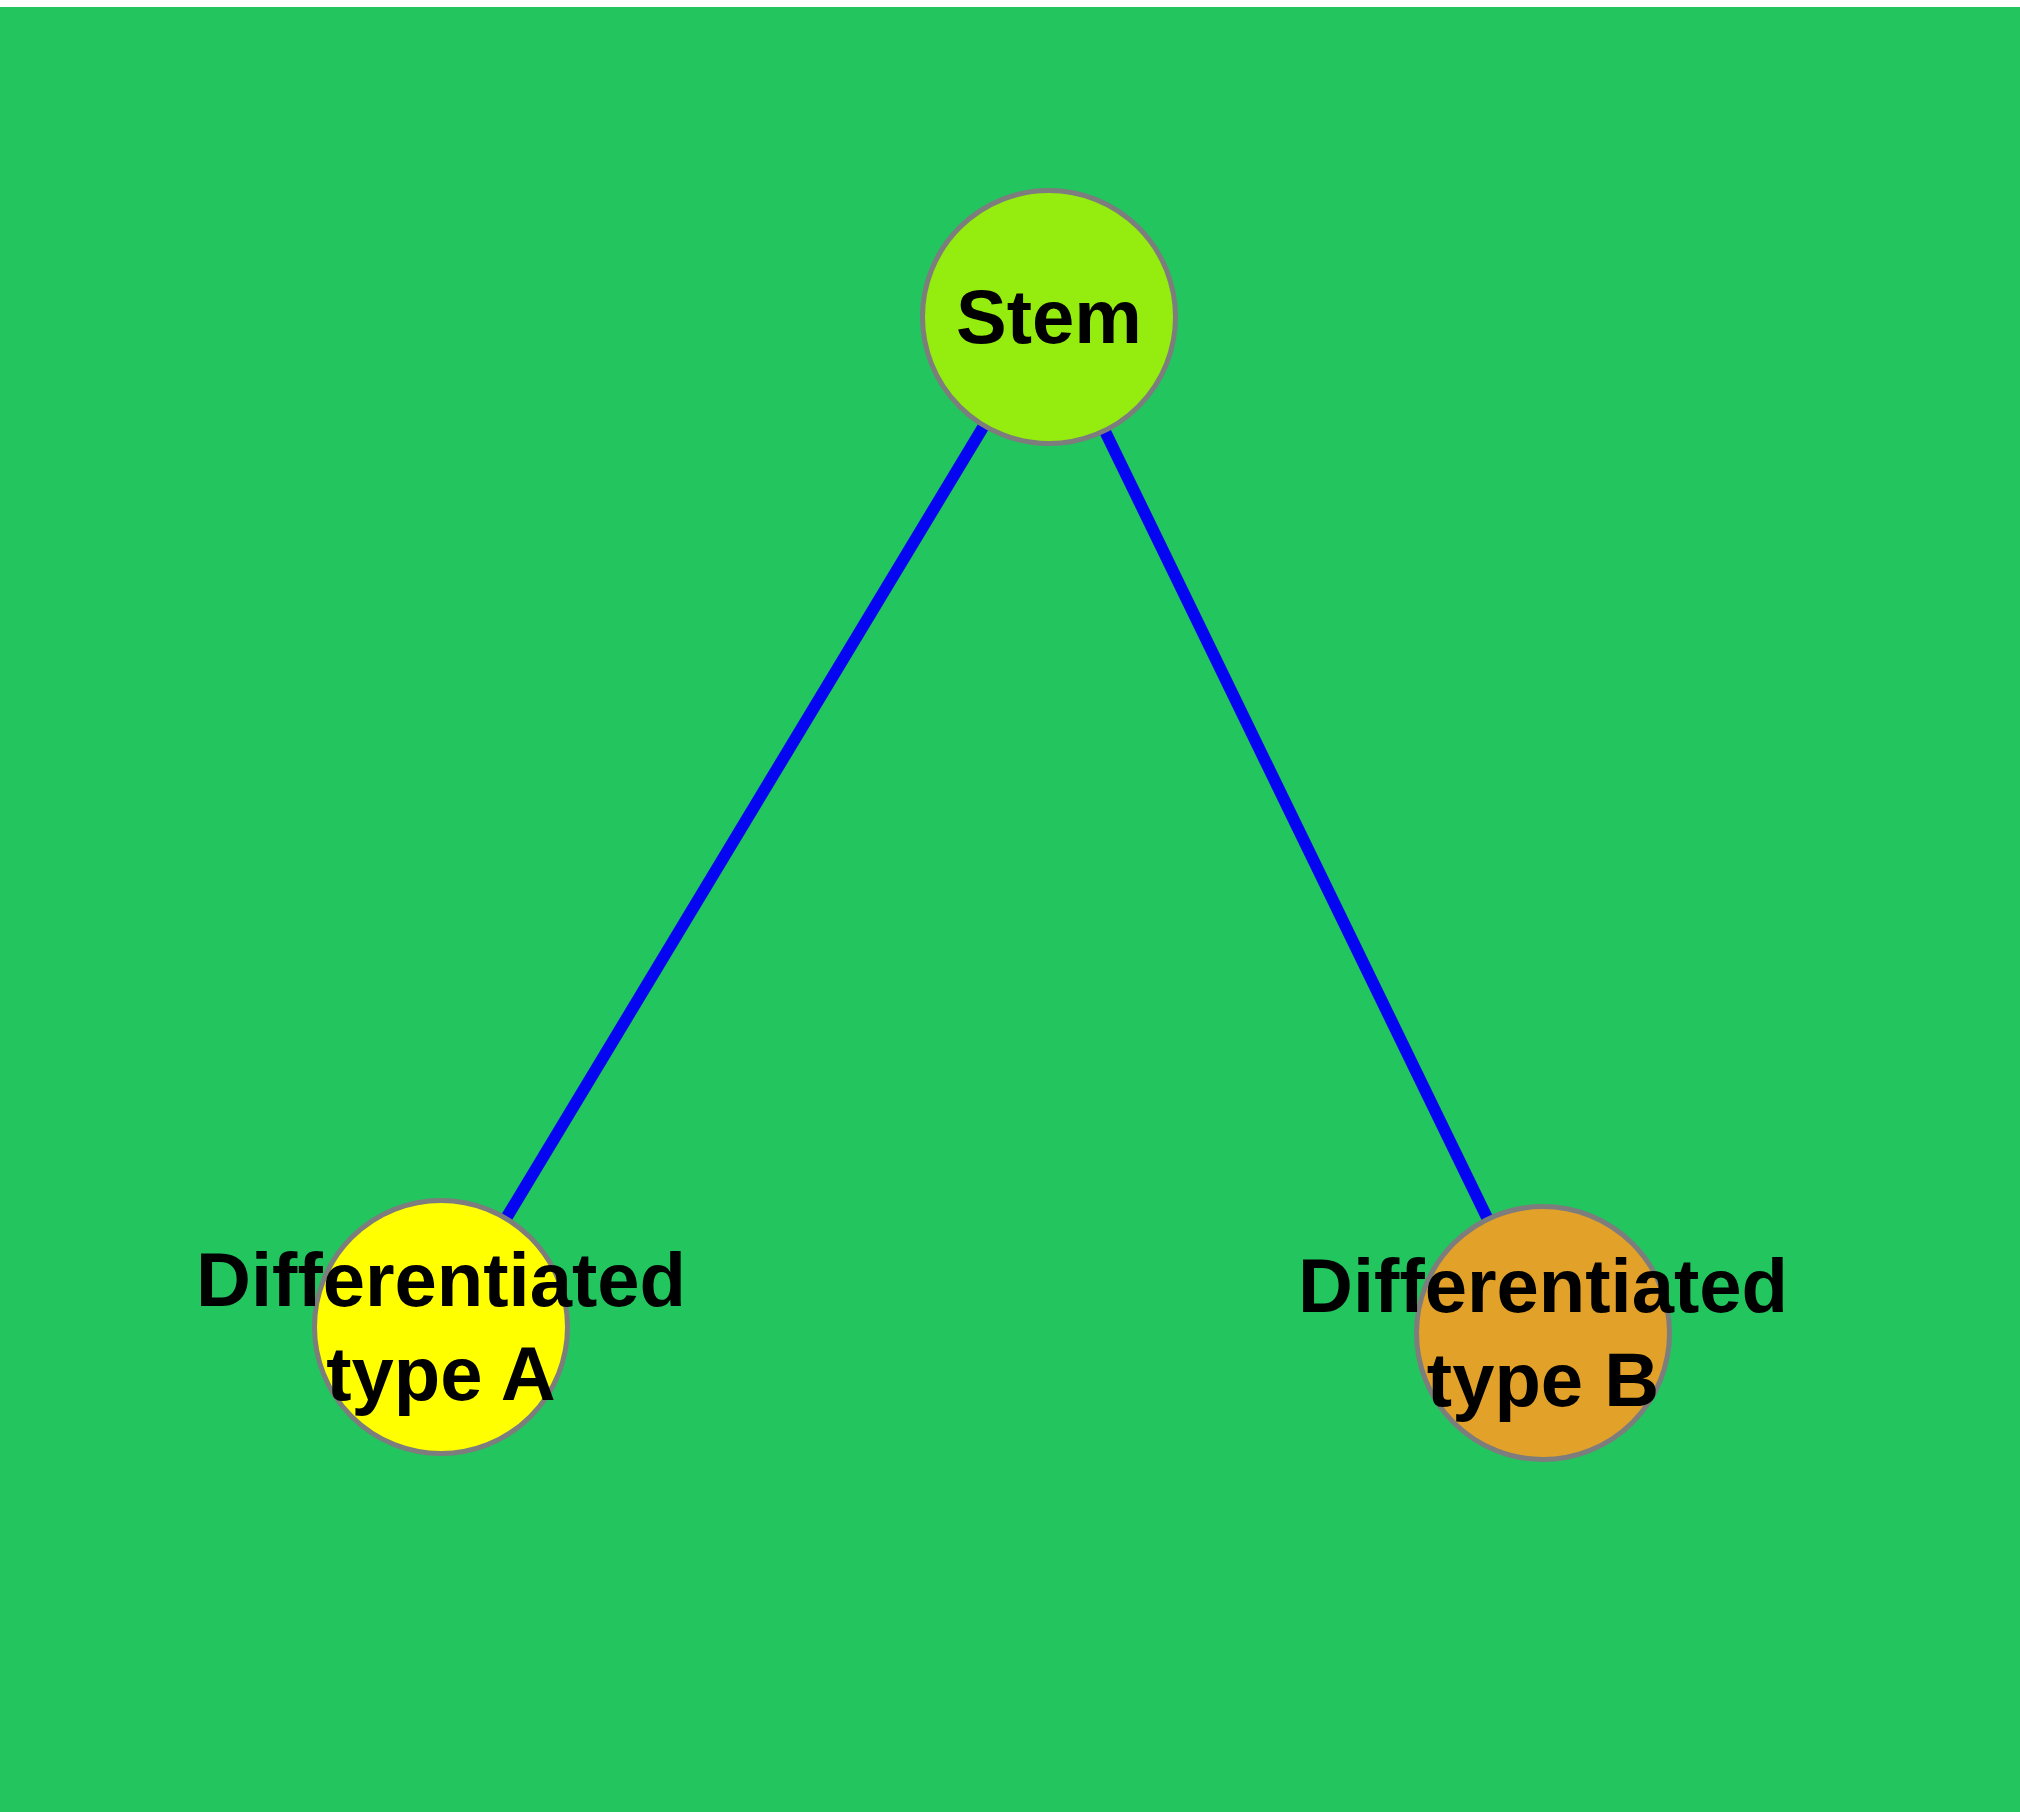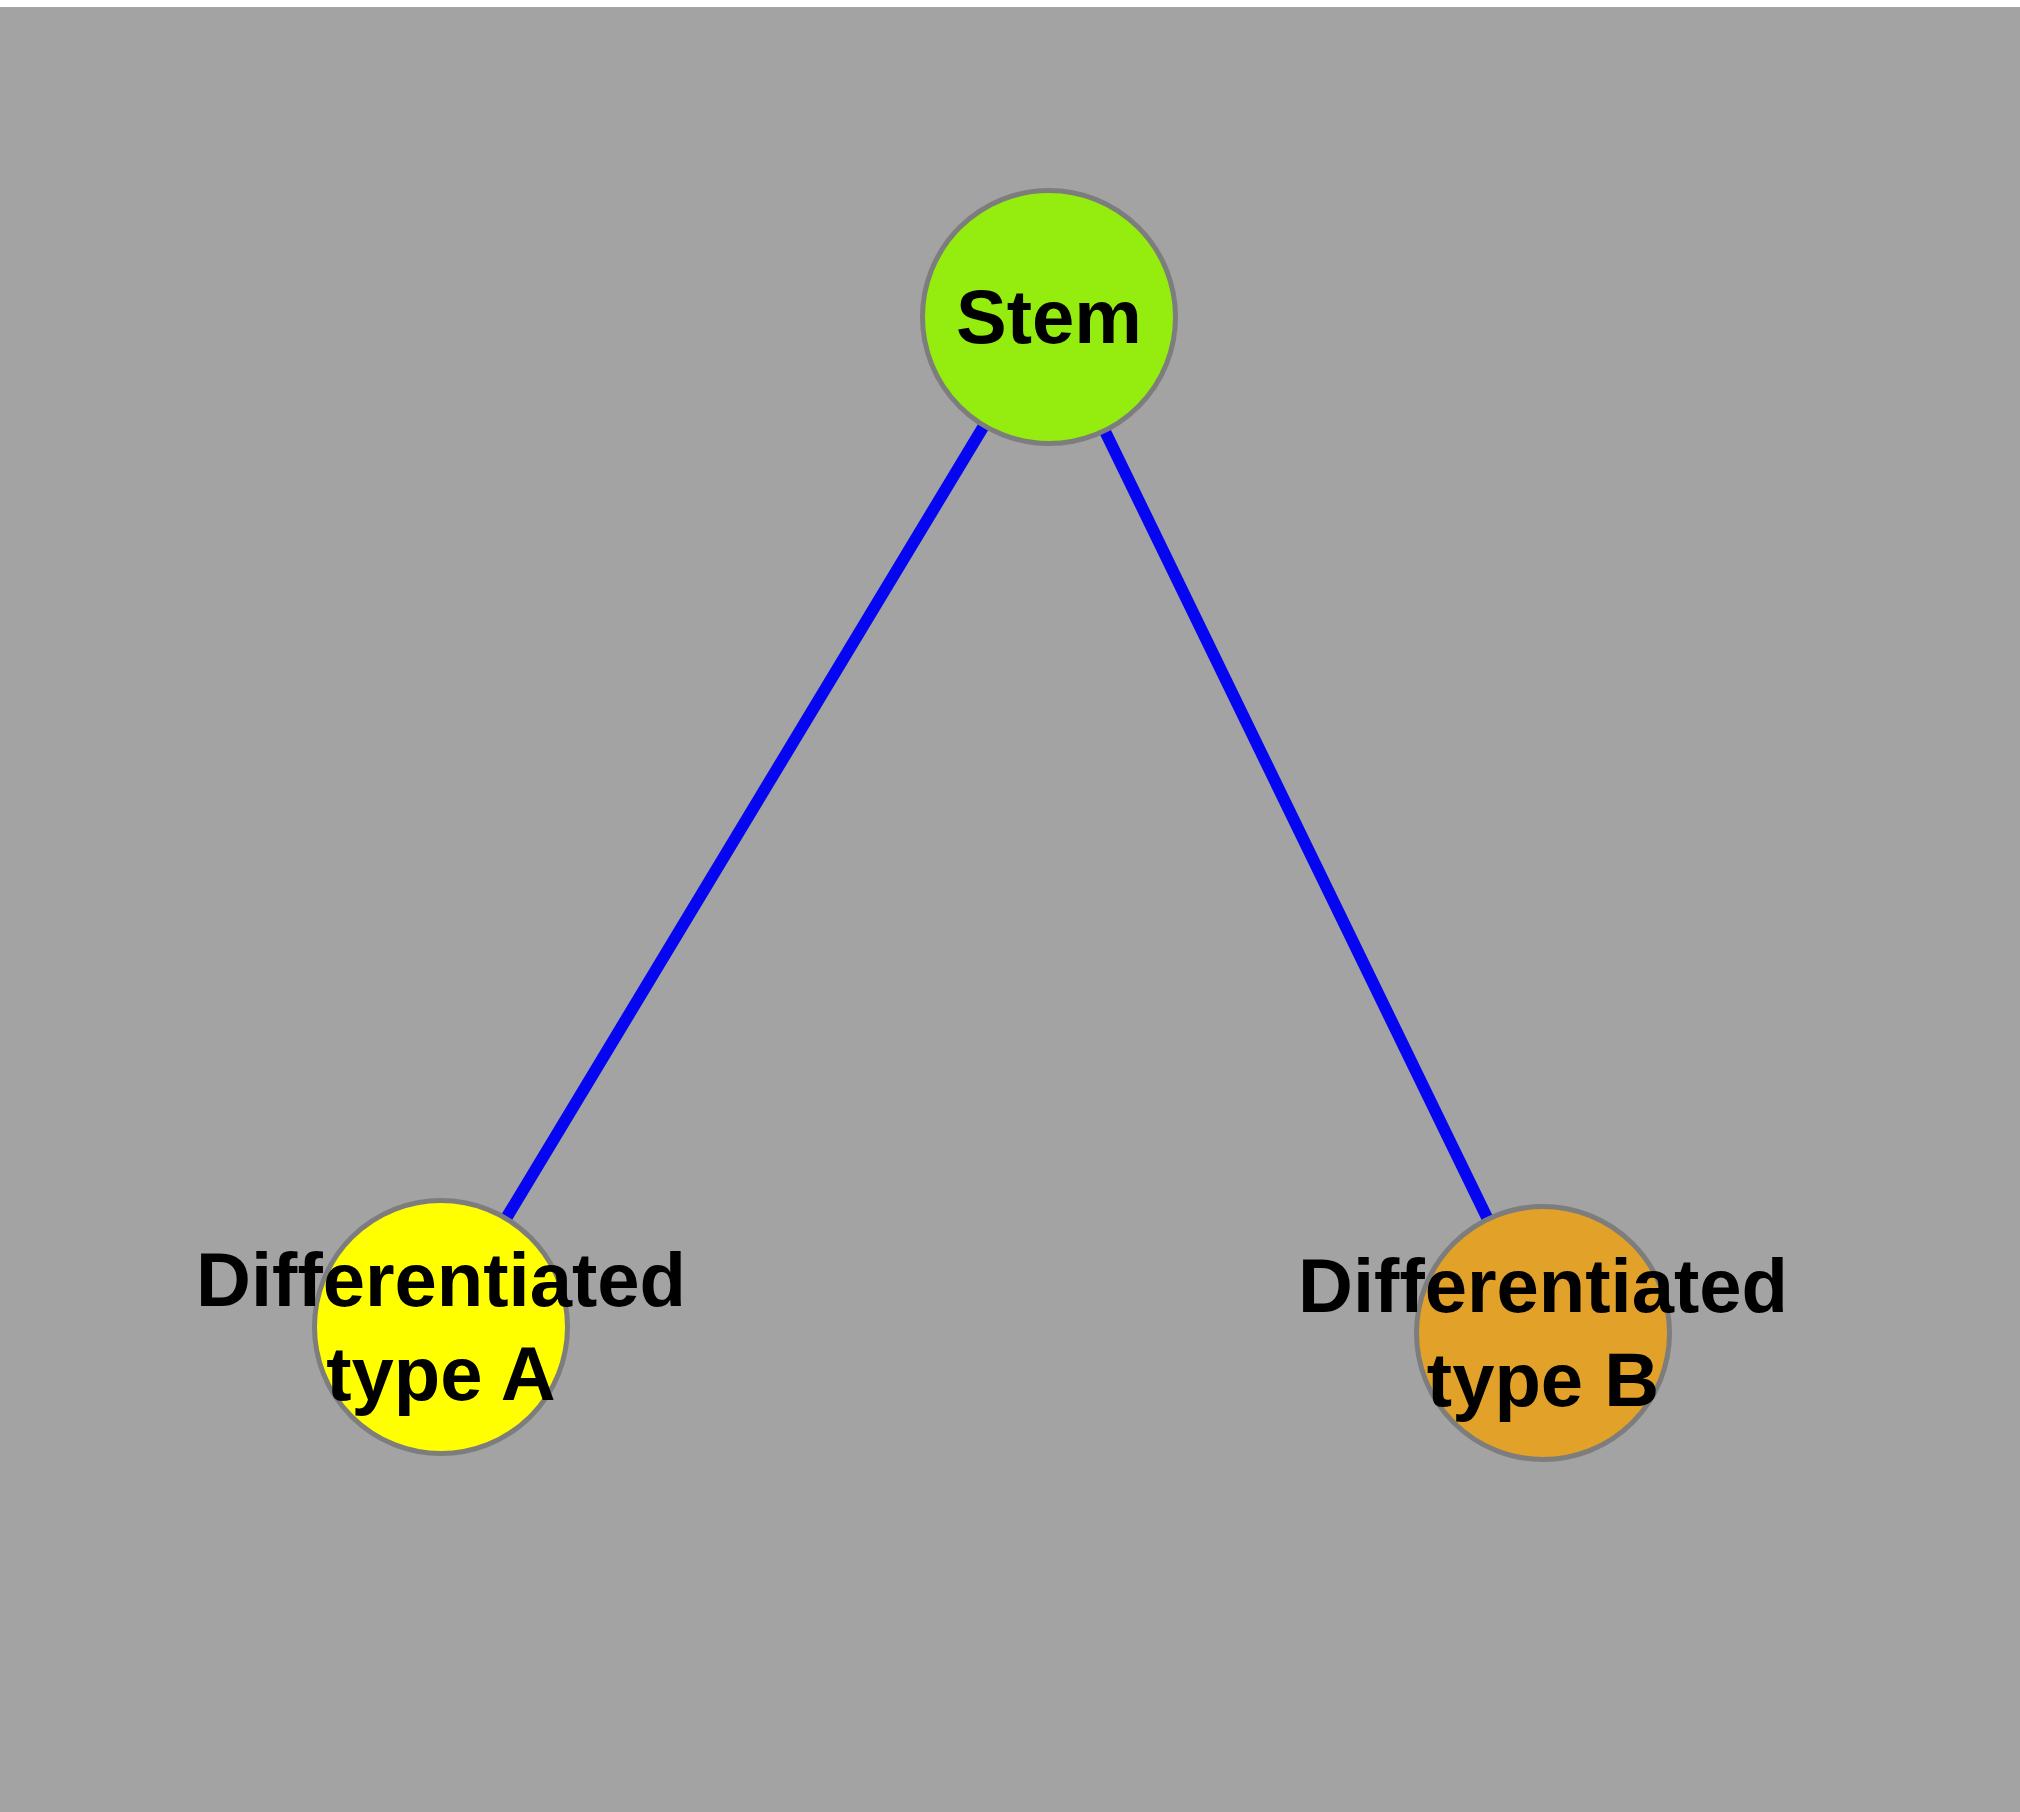--- a/index.html
+++ b/index.html
@@ -56,21 +56,21 @@
     white-space: pre-line;
     font-weight: bold;
     font-size: 76px;
     line-height: 94px;
     color: #000000;
   }
 </style>
 </head>
 <body>
 
-<div class="canvas" style="background: #a3a3a3;">
+<div class="canvas" style="background: #22c55e;">
   <div class="top-strip" style="background: rgb(255, 255, 255);"></div>
 
   <svg class="edges" viewBox="0 0 2384 2138" width="2021" height="1812">
     <line x1="1238" y1="374" x2="520" y2="1565" stroke="#0505f2" stroke-width="14"></line>
     <line x1="1238" y1="374" x2="1820" y2="1572" stroke="#0505f2" stroke-width="14"></line>
   </svg>
 
   <div class="node" style="left: 920px; top: 188px; width: 258px; height: 258px; background: rgb(148, 237, 14); border-color: rgb(125, 125, 125);">
     <span class="label">Stem</span>
   </div>

